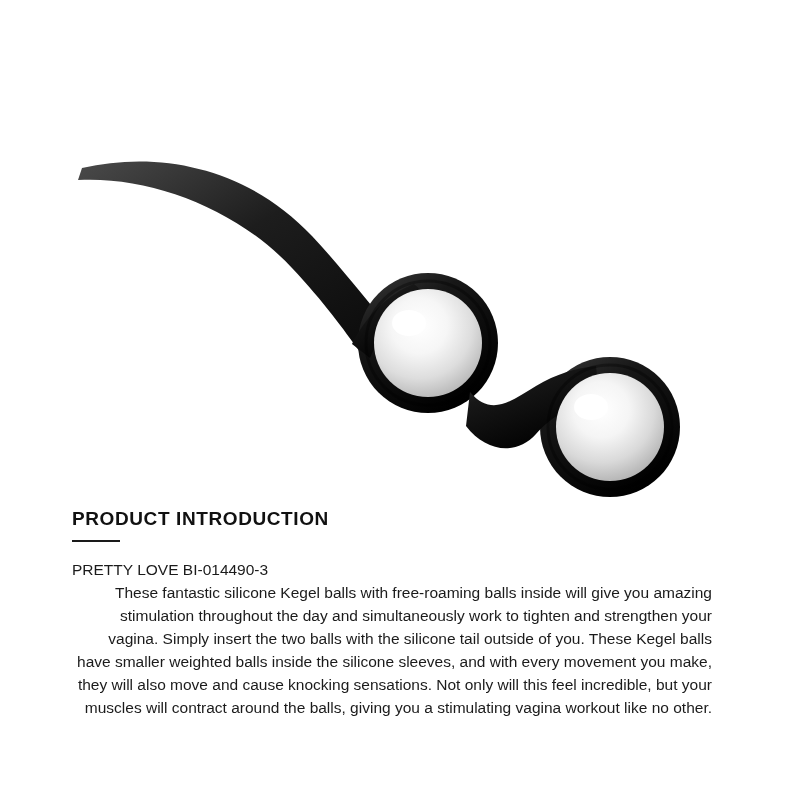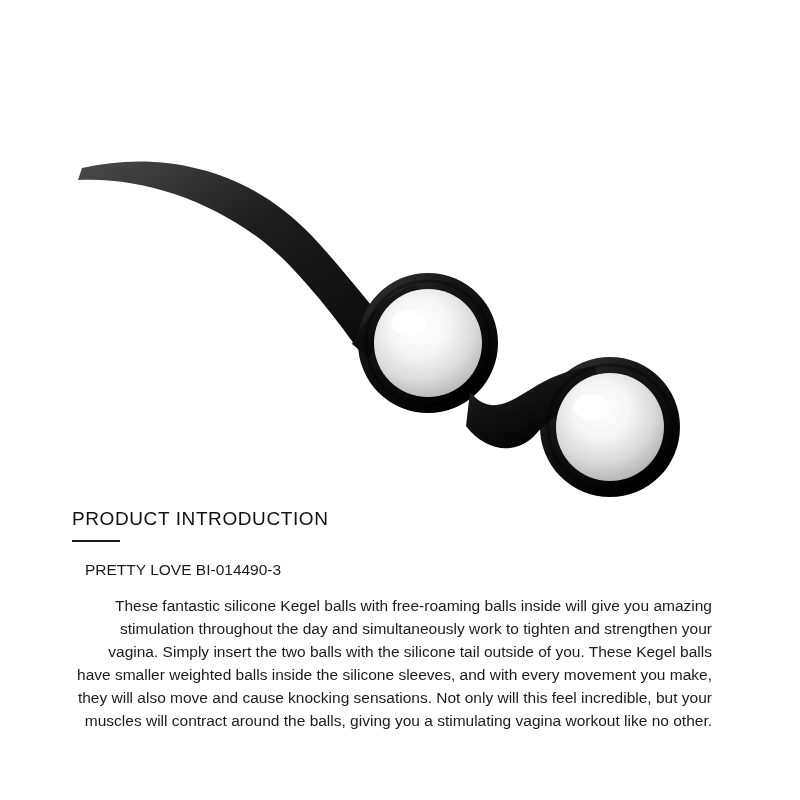--- a/index.html
+++ b/index.html
@@ -34,38 +34,38 @@
     height: 500px;
   }
   .content {
     position: absolute;
     left: 72px;
     top: 508px;
     width: 672px;
   }
   .section-title {
     font-family: "Liberation Sans", sans-serif;
-    font-weight: normal;
+    font-weight: bold;
     font-size: 19px;
     letter-spacing: 0.6px;
     color: #111111;
     margin: 0 0 10px 0;
   }
   .rule {
     width: 48px;
     height: 2px;
     background: #1a1a1a;
     margin: 0 0 16px 0;
   }
   .model {
     font-family: "Liberation Sans", sans-serif;
     font-size: 15.5px;
     line-height: 23px;
     color: #1b1b1b;
-    margin: 13px;
+    margin: 0;
   }
   .desc {
     font-family: "Liberation Sans", sans-serif;
     font-size: 15.5px;
     line-height: 23px;
     color: #1b1b1b;
     margin: 0;
     text-align: right;
     width: 640px;
   }

